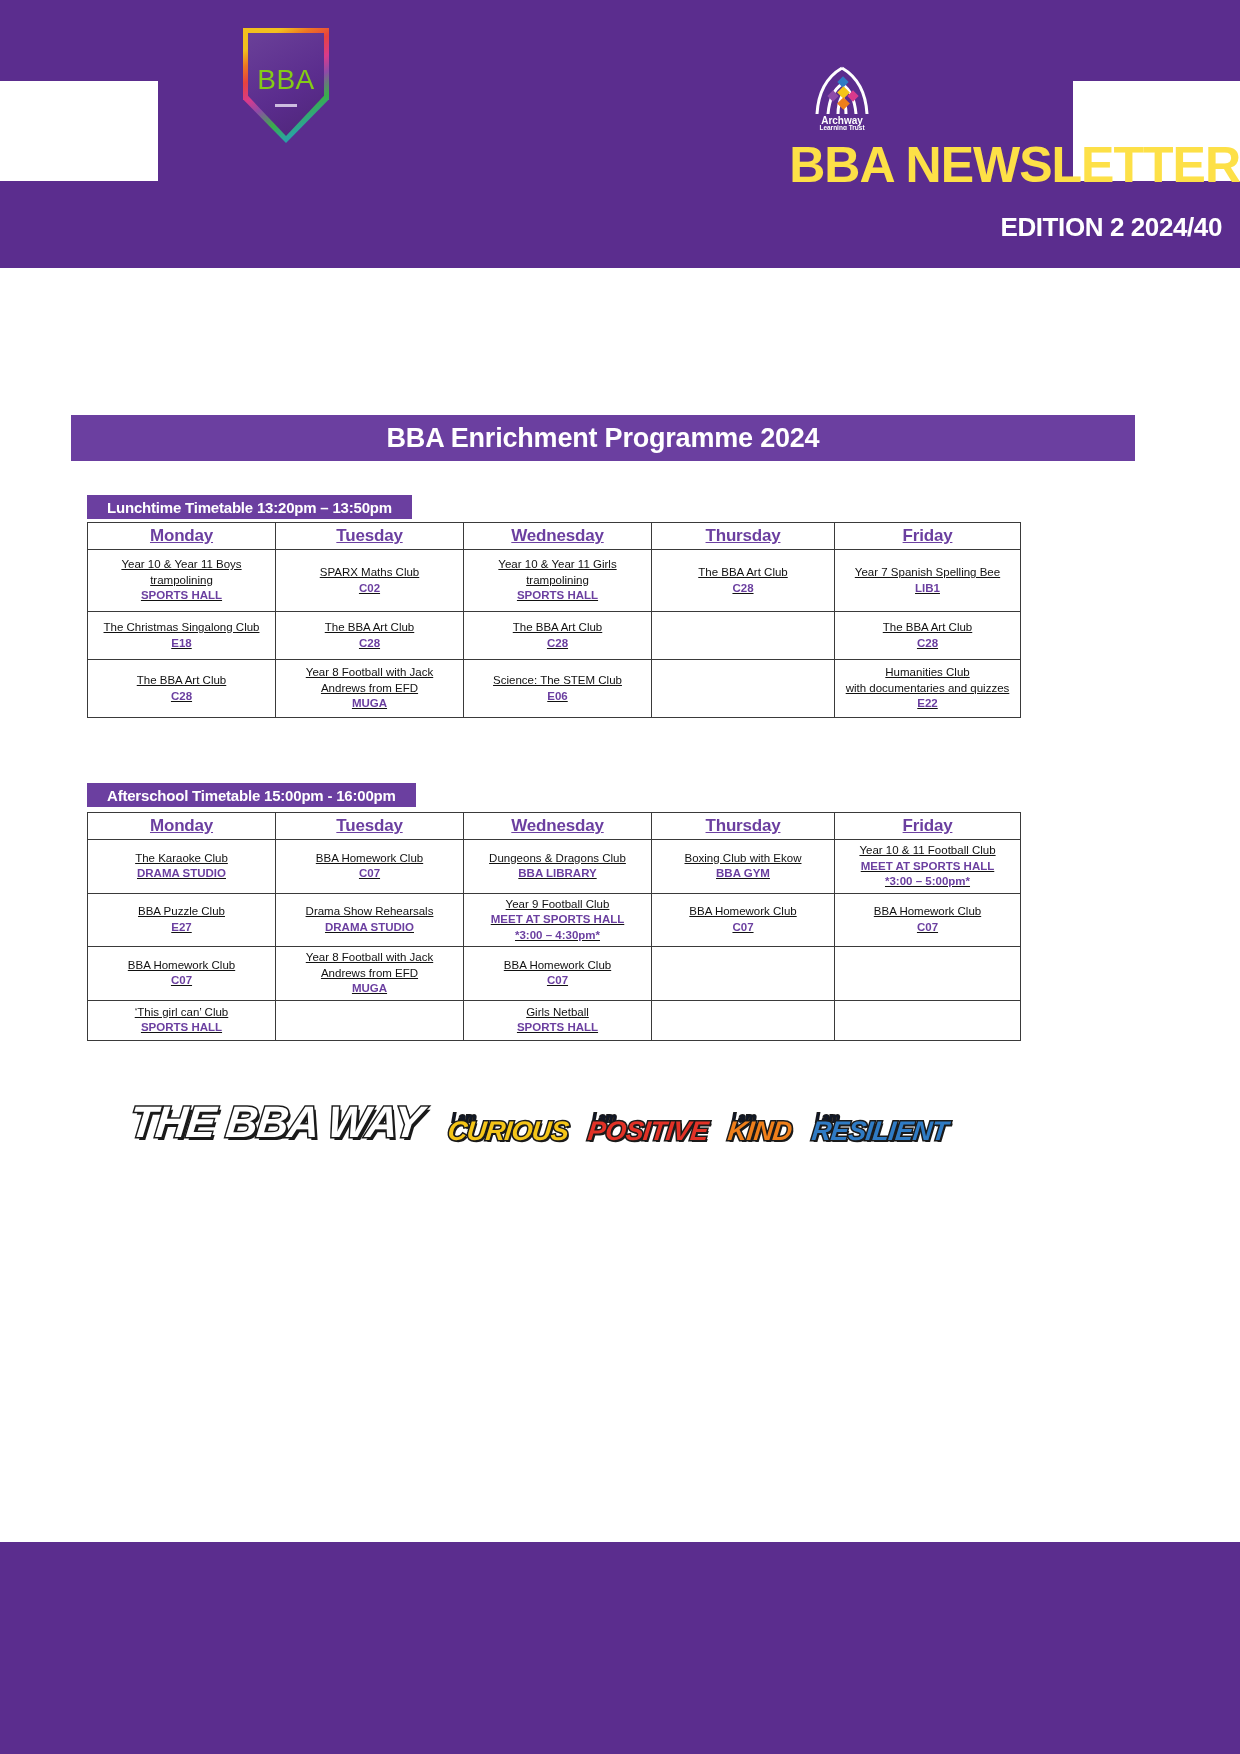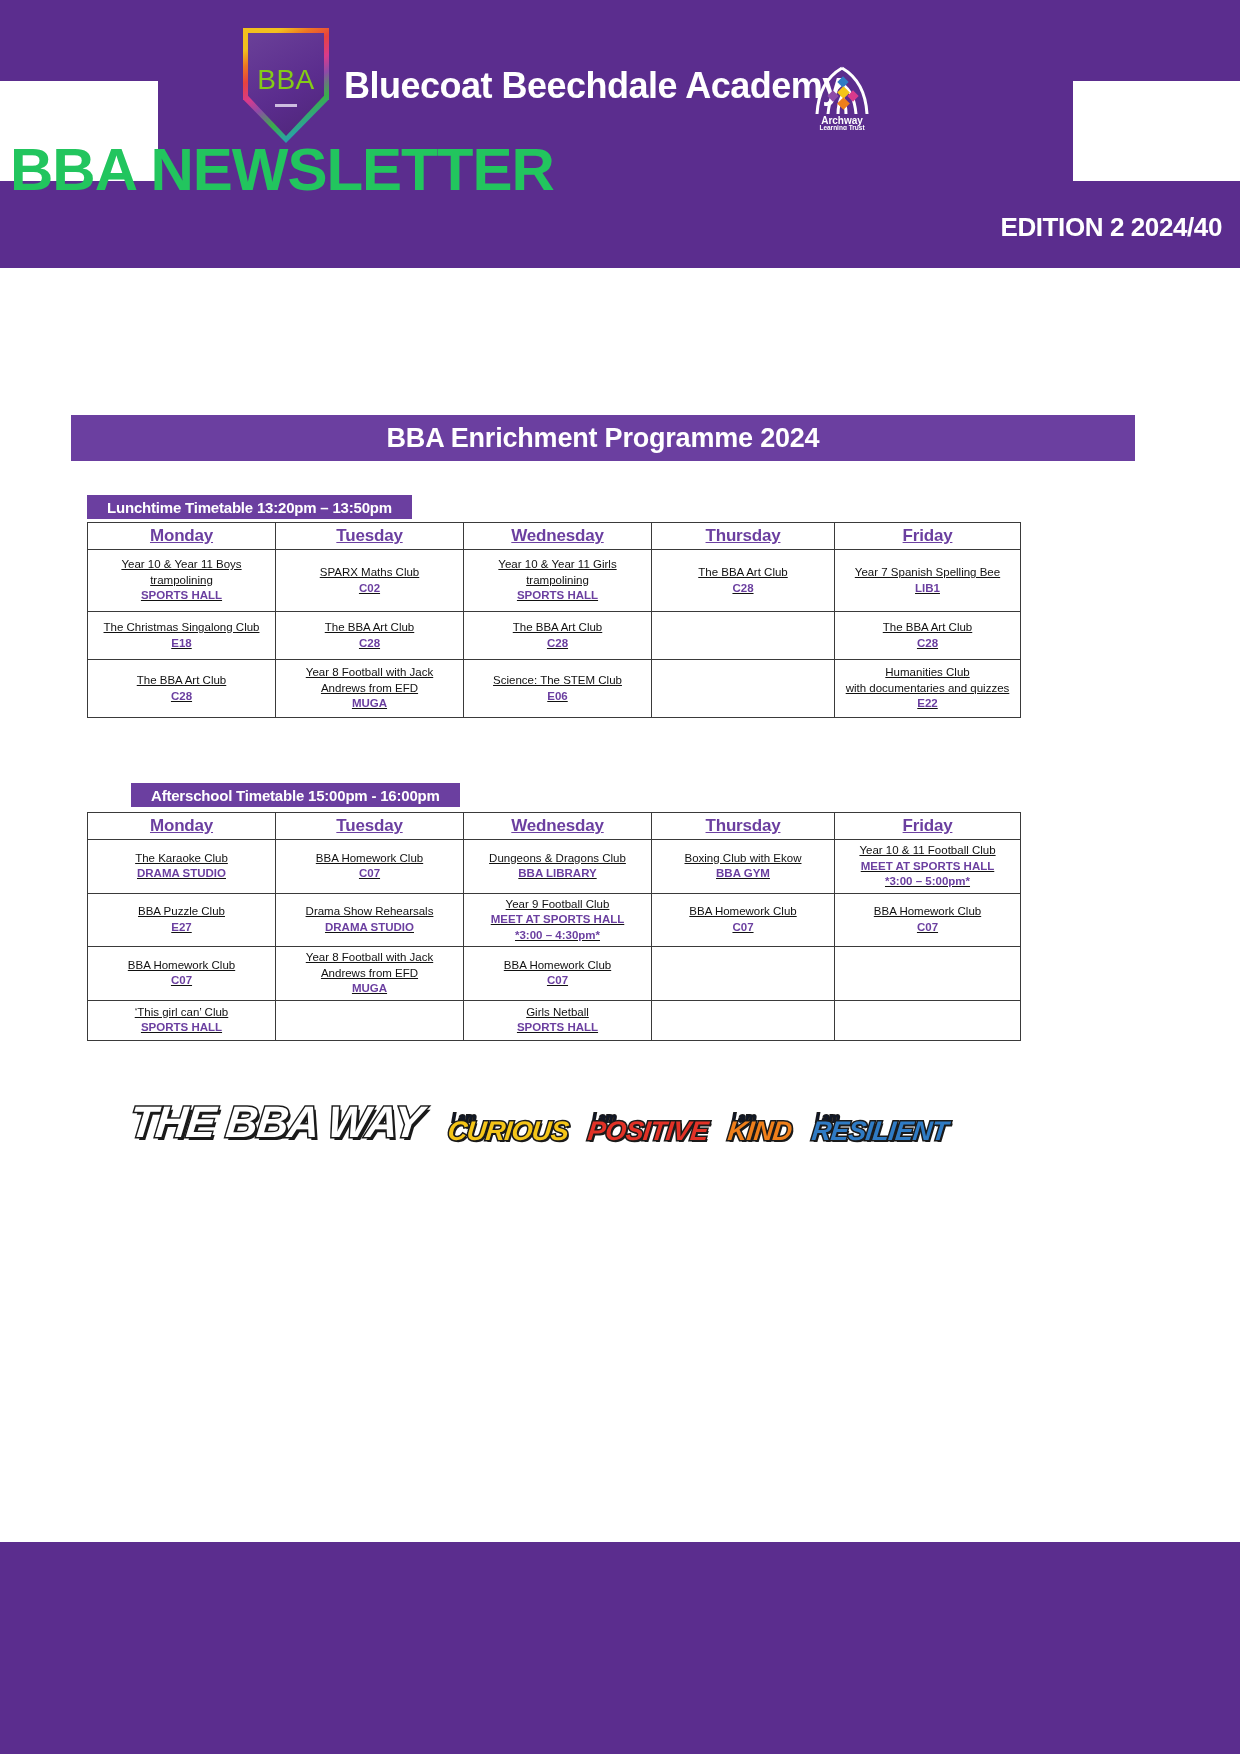--- a/index.html
+++ b/index.html
@@ -55,22 +55,22 @@
     margin-left: 15px; color: #ffffff;
     font-size: 36px; font-weight: 700; letter-spacing: -0.5px;
     white-space: nowrap;
   }
   .archway-logo {
     position: absolute; left: 813px; top: 62px; width: 58px; height: 68px;
   }
   .archway-logo svg { display: block; }
   .newsletter-title {
     position: absolute; left: 0; right: 0; top: 140px;
-    text-align: left;
-    color: #22c55e; font-size: 60px; font-weight: 700;
+    text-align: right;
+    color: #fde047; font-size: 50px; font-weight: 700;
     letter-spacing: -1px; line-height: 1;
     padding-left: 10px;
   }
   .edition {
     position: absolute; right: 18px; top: 212px;
     color: #ffffff; font-size: 26px; font-weight: 700; letter-spacing: -0.4px;
   }
 
   
   .section-banner {
@@ -84,21 +84,21 @@
 
   
   .tt-label {
     position: absolute; height: 24px;
     background: #6B3FA0; color: #ffffff;
     font-size: 15px; font-weight: 700;
     display: flex; align-items: center;
     padding: 0 20px; letter-spacing: -0.2px;
   }
   .tt-label.lunch { left: 87px; top: 495px; }
-  .tt-label.after { left: 87px; top: 783px; margin-left: 44px; }
+  .tt-label.after { left: 87px; top: 783px; }
 
   table.tt {
     position: absolute;
     border-collapse: collapse;
     table-layout: fixed;
     width: 933px;
     background: #ffffff;
   }
   table.tt.lunch { left: 87px; top: 522px; }
   table.tt.after { left: 87px; top: 812px; }
@@ -177,21 +177,20 @@
     <div class="header-notch-left"></div>
     <div class="header-notch-right"></div>
 
     <div class="logo-row">
       <div class="shield-wrap">
         <div class="shield-outer"></div>
         <div class="shield-inner"></div>
         <div class="shield-text">BBA</div>
         <div class="shield-dash"></div>
       </div>
-      <div class="academy-name">Bluecoat Beechdale Academy</div>
     </div>
 
     <div class="archway-logo">
       <svg width="58" height="68" viewBox="0 0 58 68" xmlns="http://www.w3.org/2000/svg">
         <g fill="none" stroke="#ffffff" stroke-width="3">
           <path d="M29 6 C12 16, 5 34, 4 52"></path>
           <path d="M29 6 C46 16, 53 34, 54 52"></path>
           <path d="M29 22 C20 28, 16 40, 15 52"></path>
           <path d="M29 22 C38 28, 42 40, 43 52"></path>
           <path d="M29 34 C26 40, 25 46, 25 52"></path>

